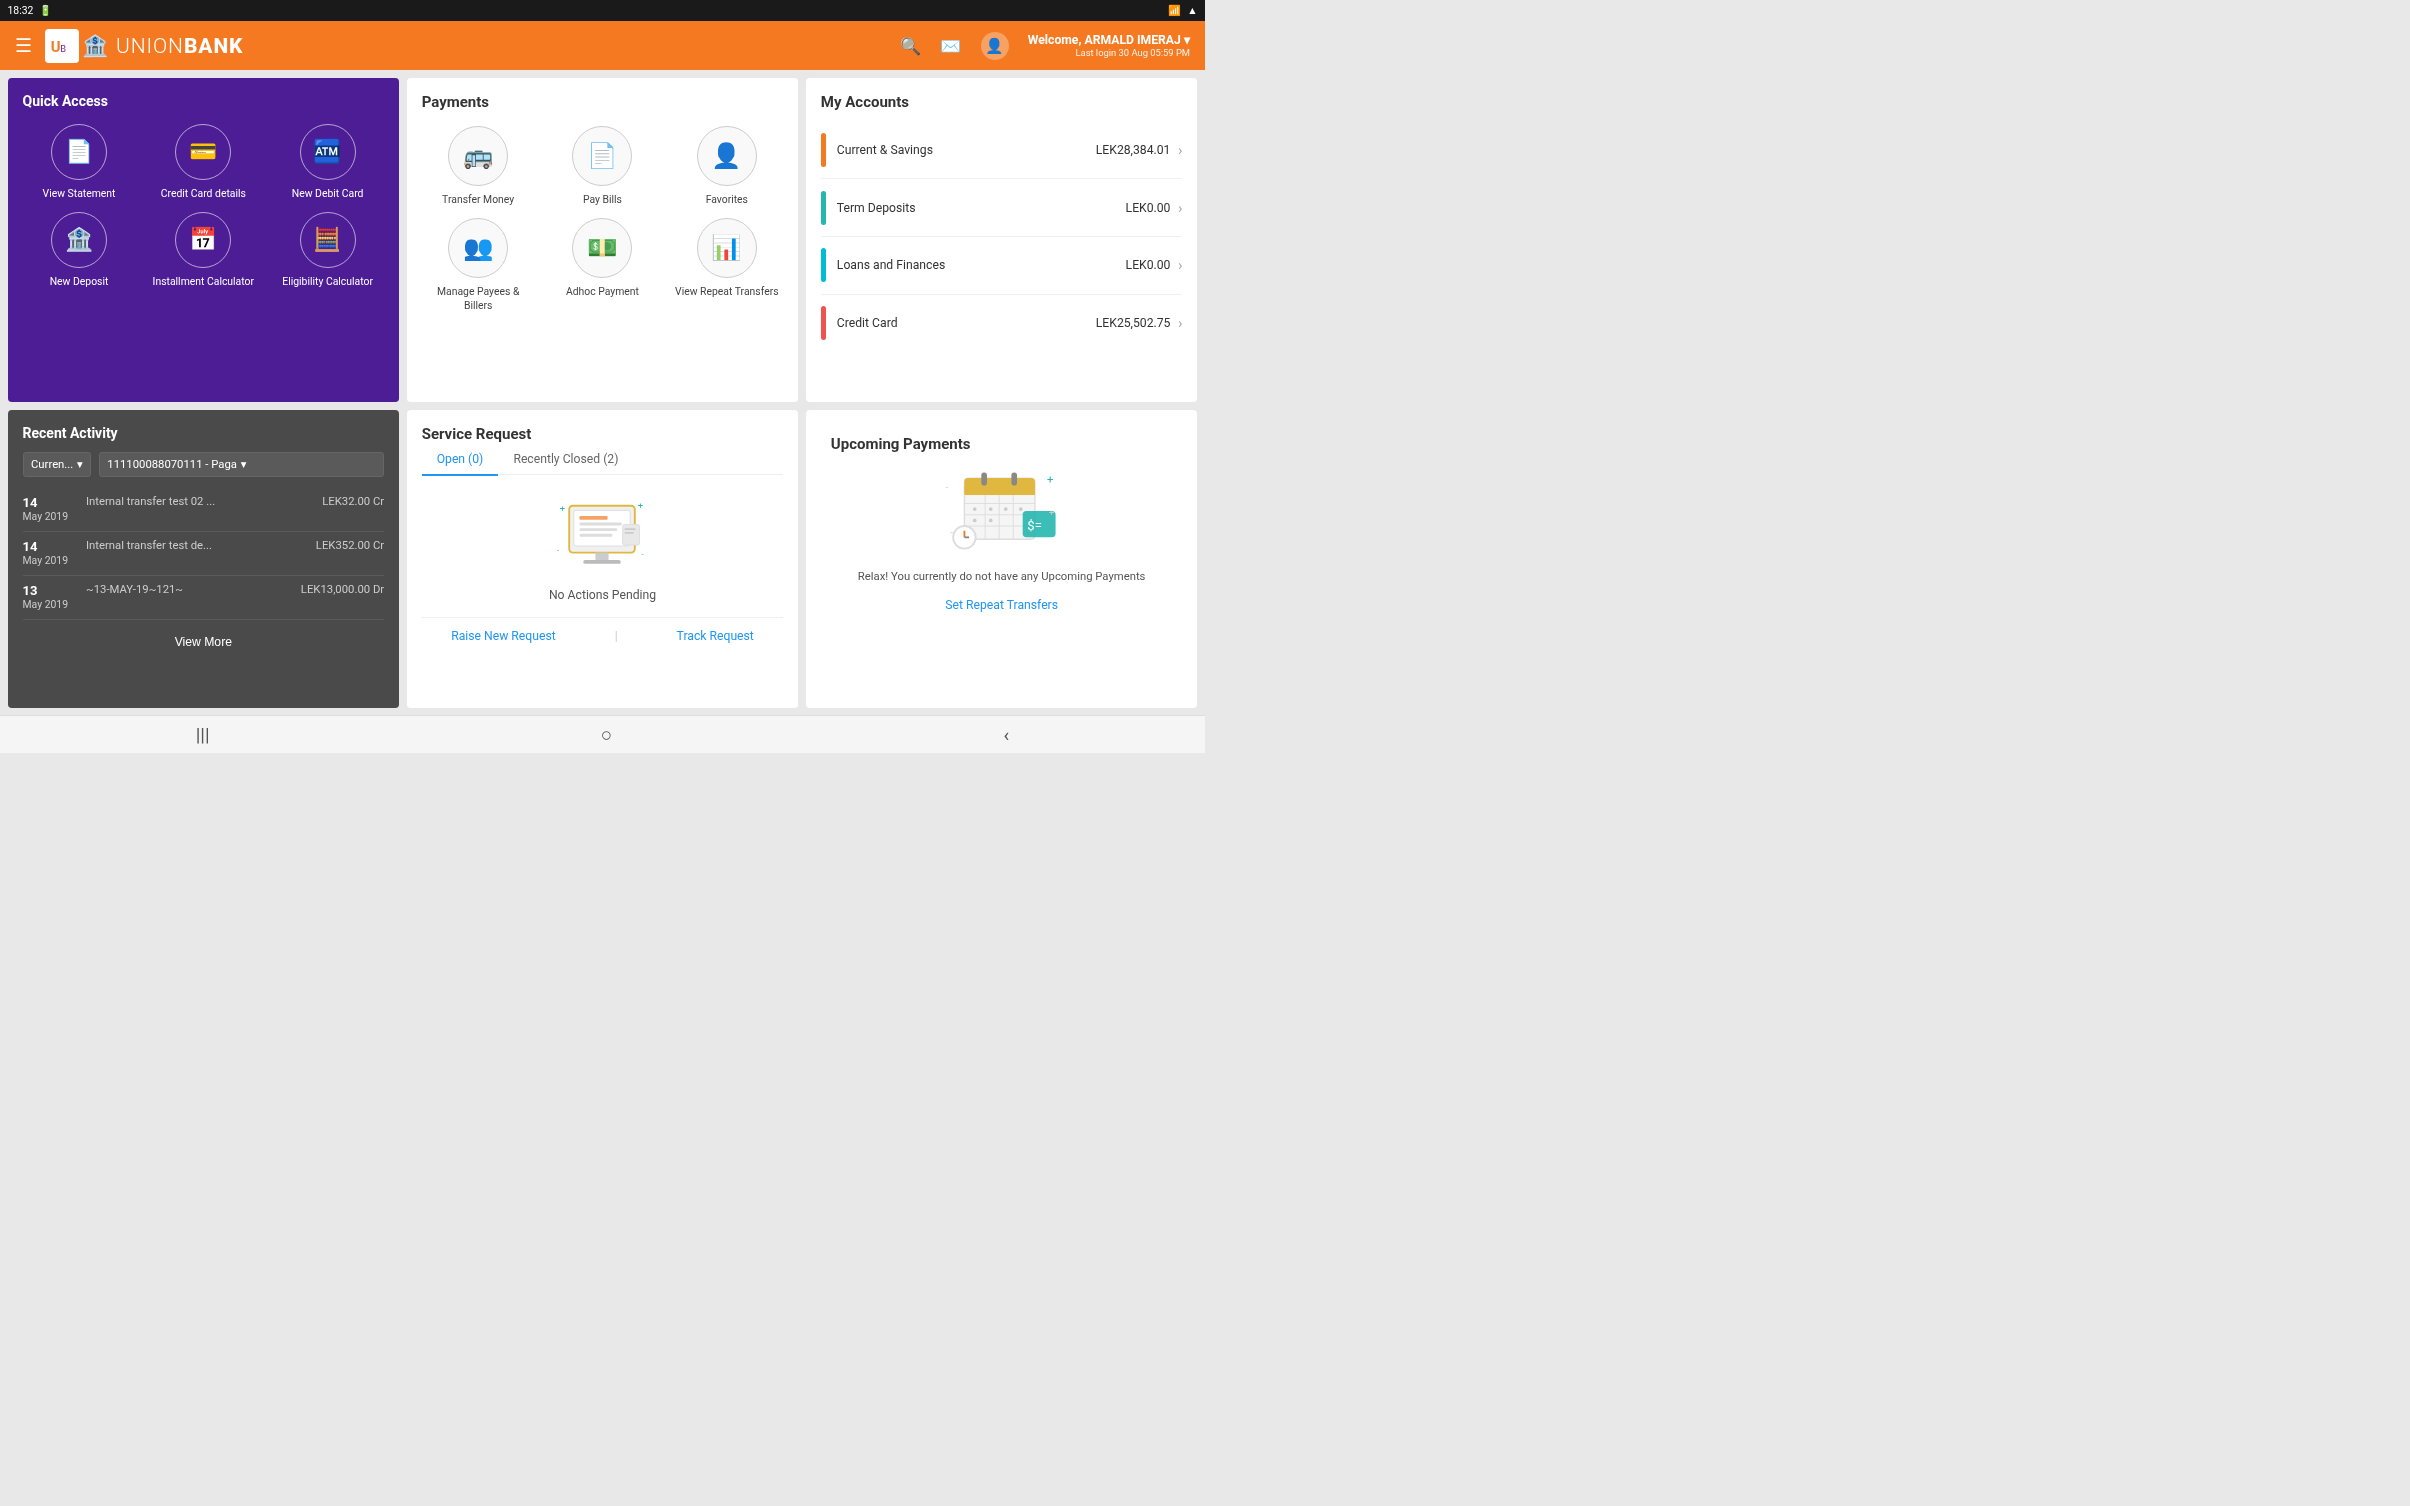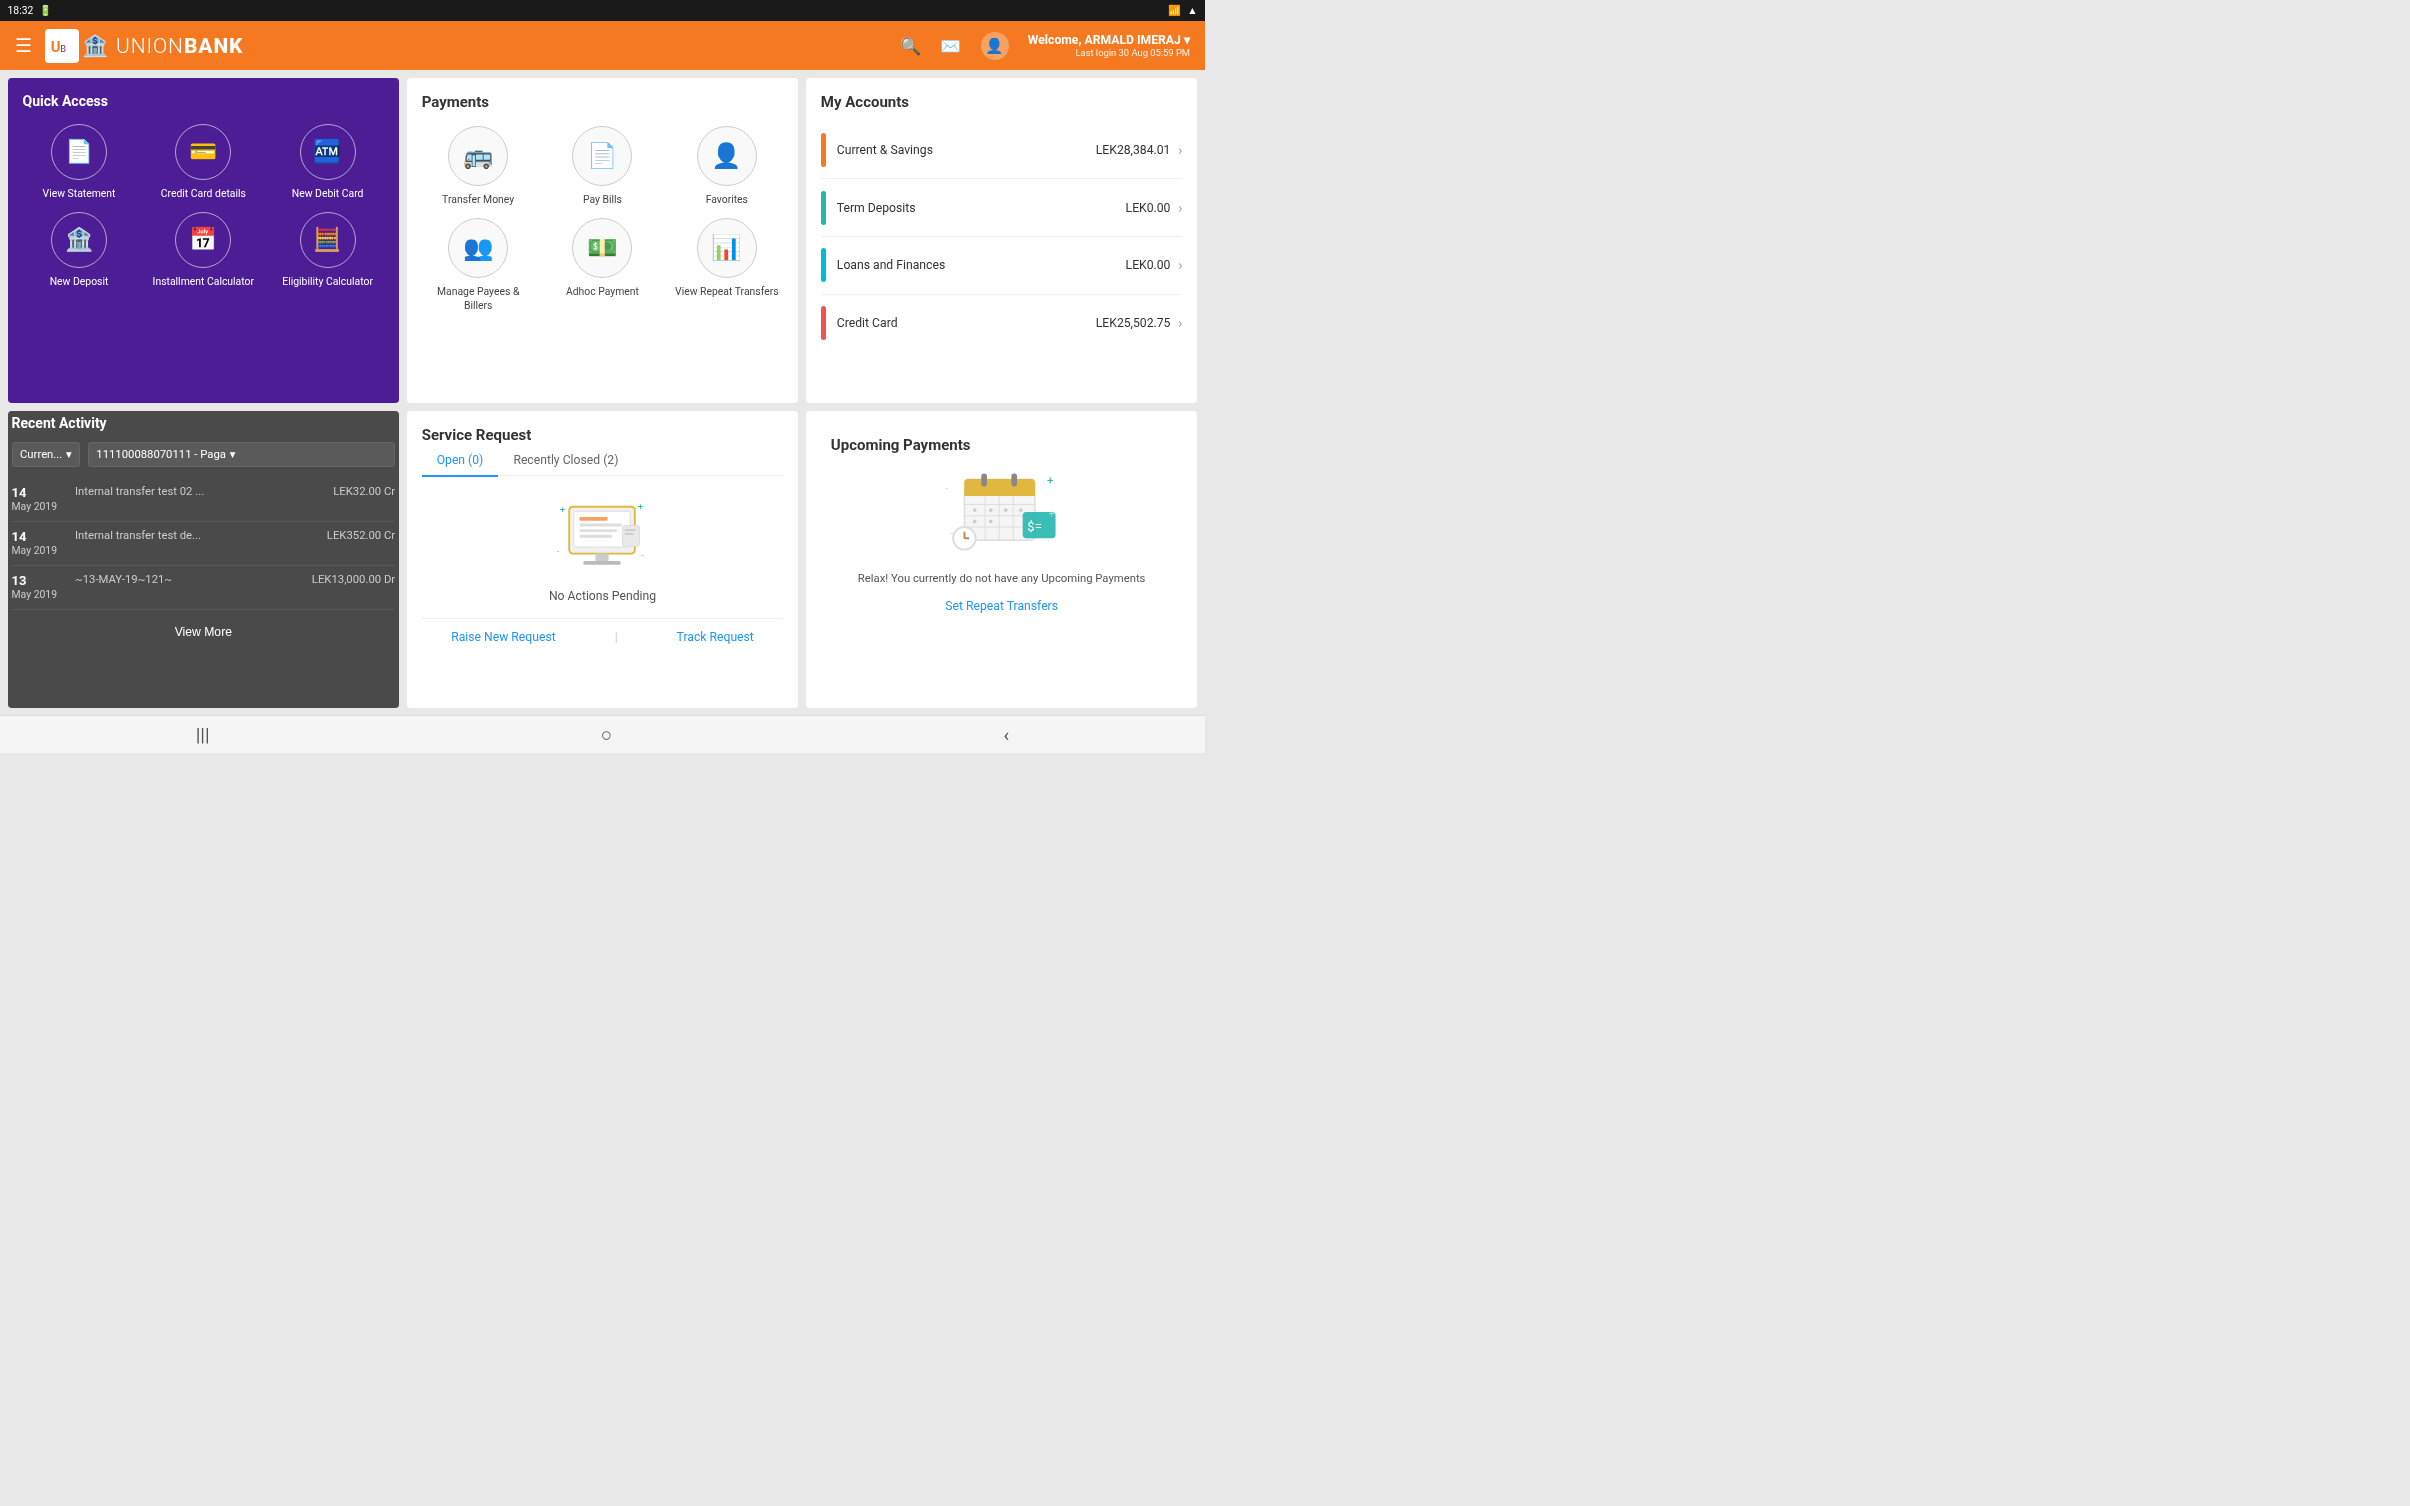--- a/index.html
+++ b/index.html
@@ -180,21 +180,21 @@
     .account-balance {
       font-size: 12.2px;
       color: #333;
       margin-right: 7.5px;
     }
     .account-chevron { color: #aaa; font-size: 15px; }
 
     
     .recent-panel {
       background: #4a4a4a;
-      padding: 4px;
+      padding: 15px;
       grid-row: 2;
       grid-column: 1;
     }
     .recent-title {
       color: white;
       font-size: 14px;
       font-weight: bold;
       margin-bottom: 11.3px;
     }
     .recent-filters {

